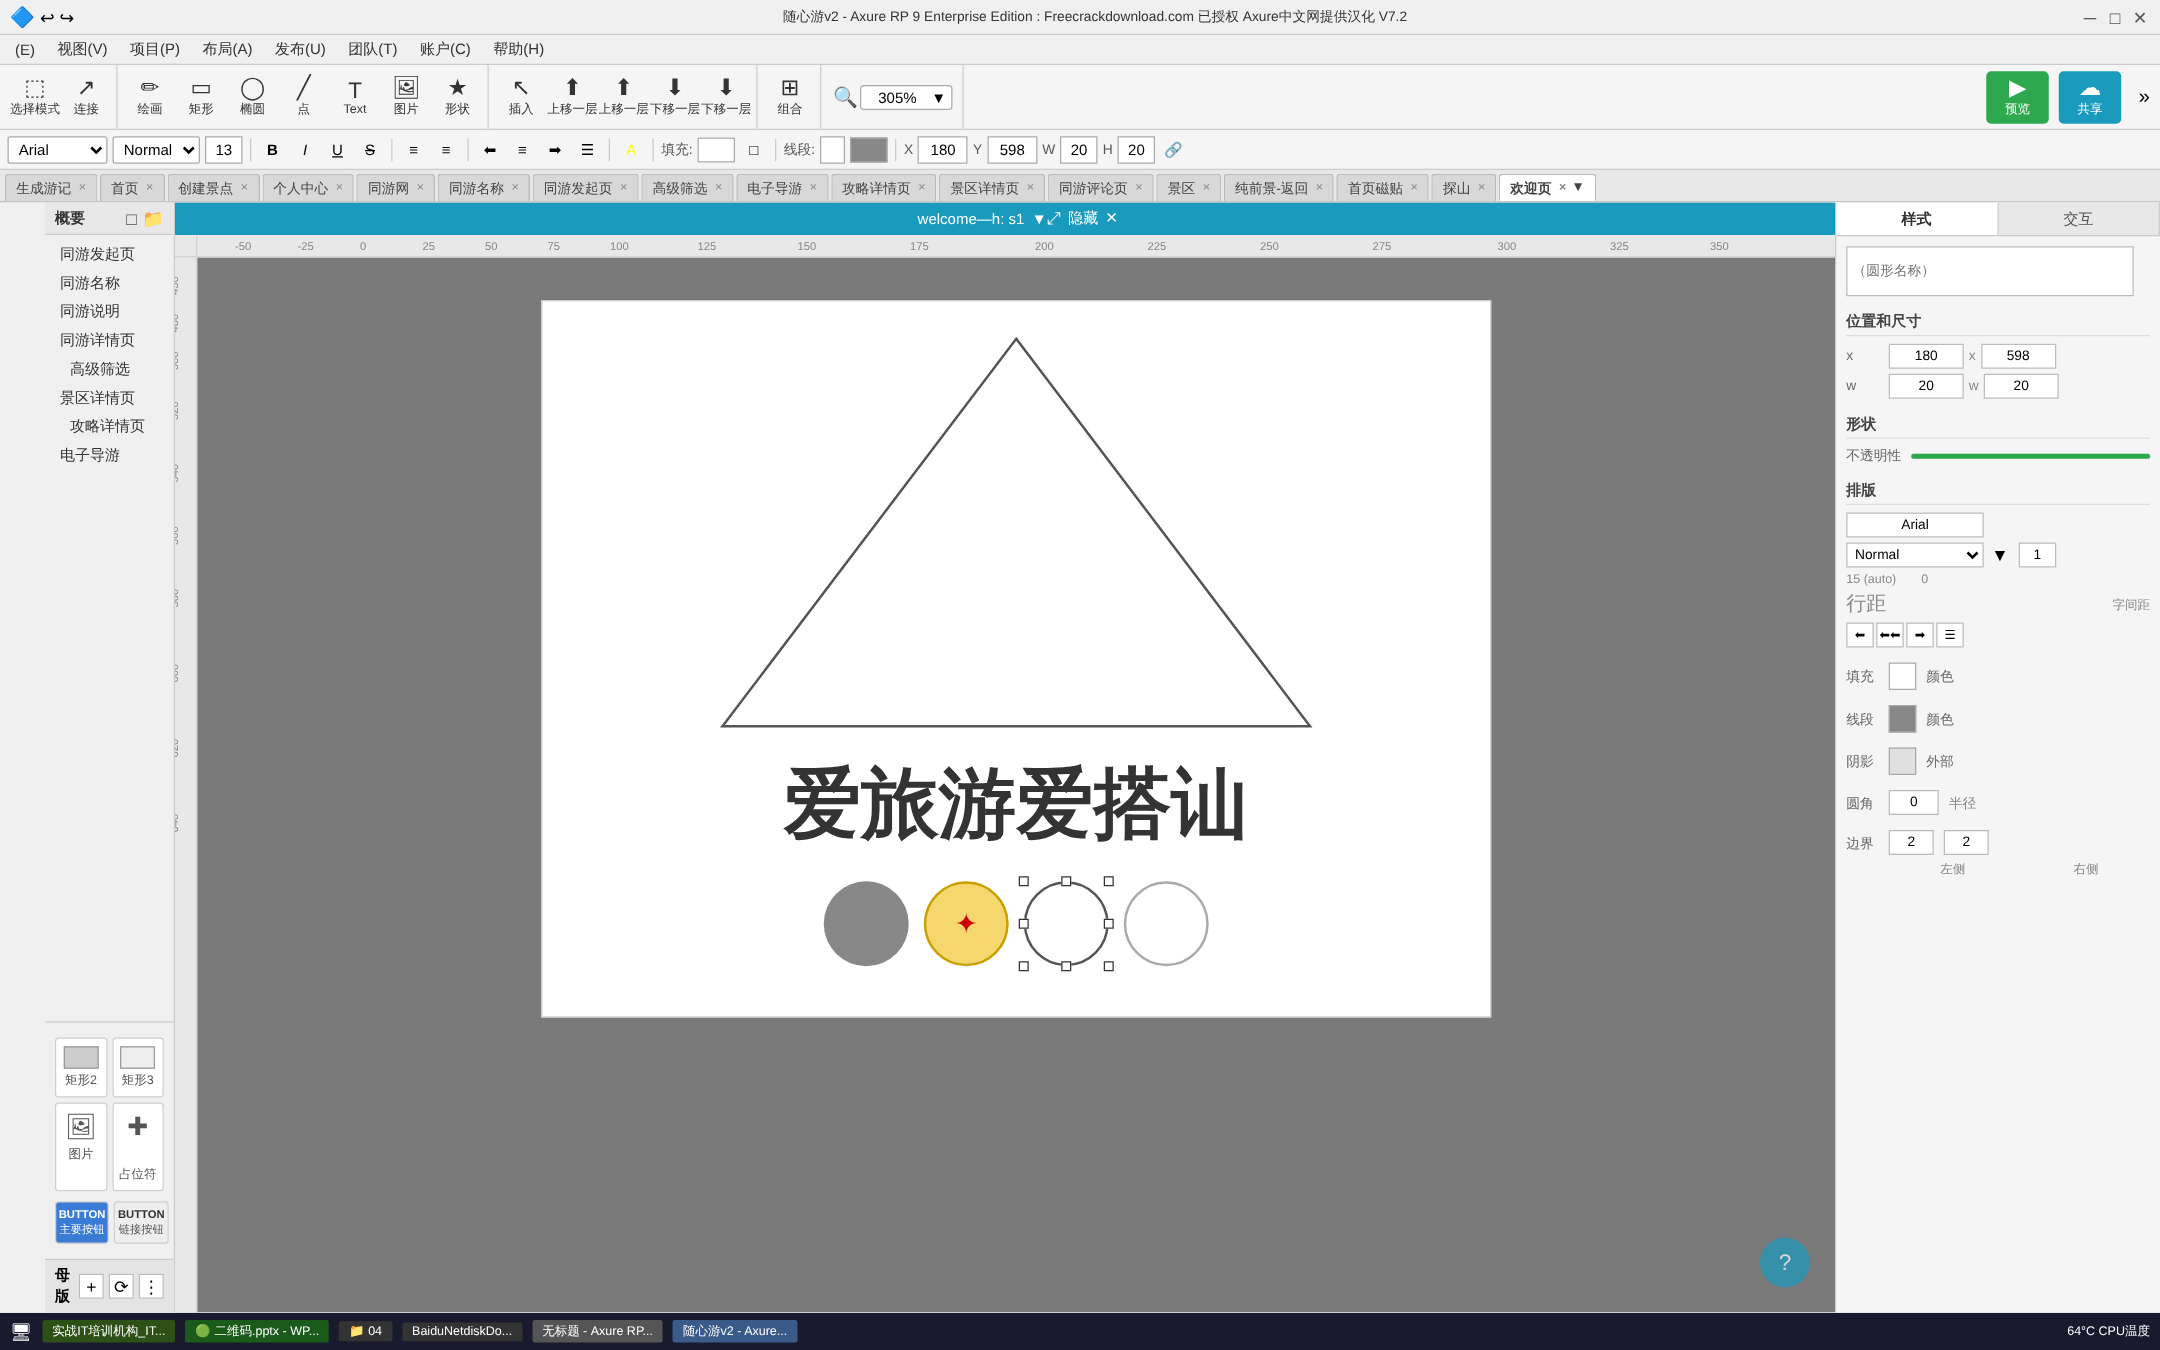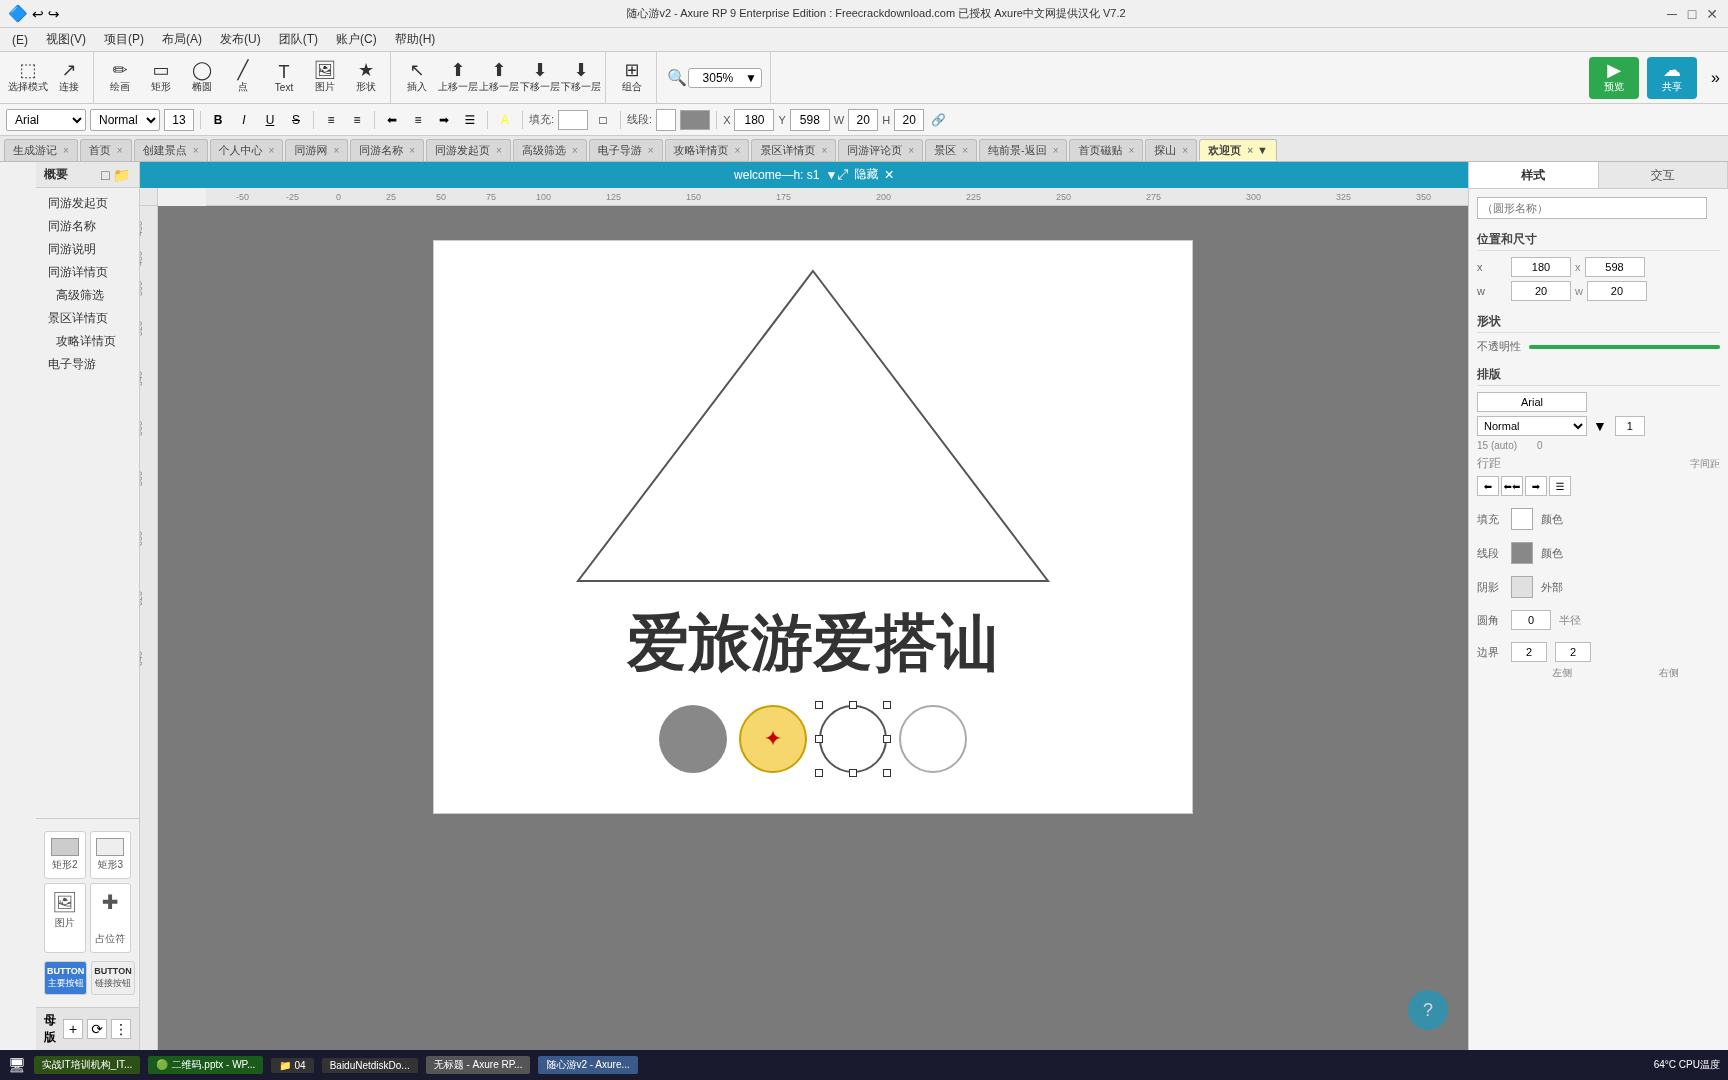--- a/index.html
+++ b/index.html
@@ -148,21 +148,21 @@
       display: flex;
       align-items: center;
       gap: 4px;
       cursor: pointer;
       font-size: 11px;
       color: #444;
       white-space: nowrap;
       margin-right: 2px;
     }
     .tab.active {
-      background: #fef9c3;
+      background: #ffffff;
       border-bottom: 1px solid #fff;
       z-index: 1;
       font-weight: bold;
     }
     .tab .tab-close {
       font-size: 10px;
       color: #888;
       cursor: pointer;
       margin-left: 2px;
     }
@@ -712,21 +712,21 @@
         <span>welcome—h: s1</span>
         <span style="cursor:pointer;">▼</span>
       </div>
       <div style="display:flex; gap:6px;">
         <span style="cursor:pointer; font-size:14px;">⤢</span>
         <span style="cursor:pointer;">隐藏</span>
         <span style="cursor:pointer; font-size:16px;">×</span>
       </div>
     </div>
 
-    <div style="display:flex;gap:48px;">
+    <div style="display:flex;">
       <div style="width:18px; height:18px; background:#e8e8e8; border-right:1px solid #ccc; border-bottom:1px solid #ccc; flex-shrink:0;"></div>
       <div style="flex:1; height:18px; background:#e8e8e8; border-bottom:1px solid #ccc; overflow:hidden; position:relative;">
         <svg width="100%" height="18" style="position:absolute; top:0; left:0;">
           <text x="30" y="12" font-size="9" fill="#888">-50</text>
           <text x="80" y="12" font-size="9" fill="#888">-25</text>
           <text x="130" y="12" font-size="9" fill="#888">0</text>
           <text x="180" y="12" font-size="9" fill="#888">25</text>
           <text x="230" y="12" font-size="9" fill="#888">50</text>
           <text x="280" y="12" font-size="9" fill="#888">75</text>
           <text x="330" y="12" font-size="9" fill="#888">100</text>
@@ -814,21 +814,21 @@
       <div class="right-tab active">
         <span>样式</span>
       </div>
       <div class="right-tab">
         <span>交互</span>
       </div>
     </div>
     <div class="right-panel-content">
 
       <div class="prop-section">
-        <input type="text" class="name-input" placeholder="（圆形名称）" style="width: 230px; height: 22px; border: 1px solid rgb(187, 187, 187); font-size: 11px; color: rgb(153, 153, 153); padding: 0px 4px;">
+        <input type="text" class="name-input" placeholder="（圆形名称）" style="width: 230px; height: 40px; border: 1px solid rgb(187, 187, 187); font-size: 11px; color: rgb(153, 153, 153); padding: 0px 4px;">
       </div>
 
       <div class="prop-section">
         <div class="prop-section-title">位置和尺寸</div>
         <div class="prop-row">
           <span class="prop-label">x</span>
           <input class="prop-input" type="text" value="180" style="">
           <span class="prop-unit">x</span>
           <input class="prop-input" type="text" value="598" style="">
         </div>
@@ -860,21 +860,21 @@
             <option>Normal</option>
           </select>
           <span style="cursor:pointer; font-size:14px; margin-left:2px;">▼</span>
           <input class="prop-input" type="text" value="1" style="width: 30px; margin-left: 4px;">
         </div>
         <div class="prop-row" style="gap:12px;">
           <span style="font-size:10px; color:#888;">15 (auto)</span>
           <span style="font-size:10px; color:#888; margin-left:8px;">0</span>
         </div>
         <div class="prop-row" style="justify-content:space-between; margin-top:2px;">
-          <span style="font-size:12px; color:#888;">行距</span>
+          <span style="font-size:16px; color:#888;">行距</span>
           <span style="font-size:10px; color:#888;">字间距</span>
         </div>
 
         <div class="align-row" style="margin-top:4px; gap:2px;">
           <button class="align-btn">⬅</button>
           <button class="align-btn">⬅⬅</button>
           <button class="align-btn">➡</button>
           <button class="align-btn">☰</button>
         </div>
       </div>

